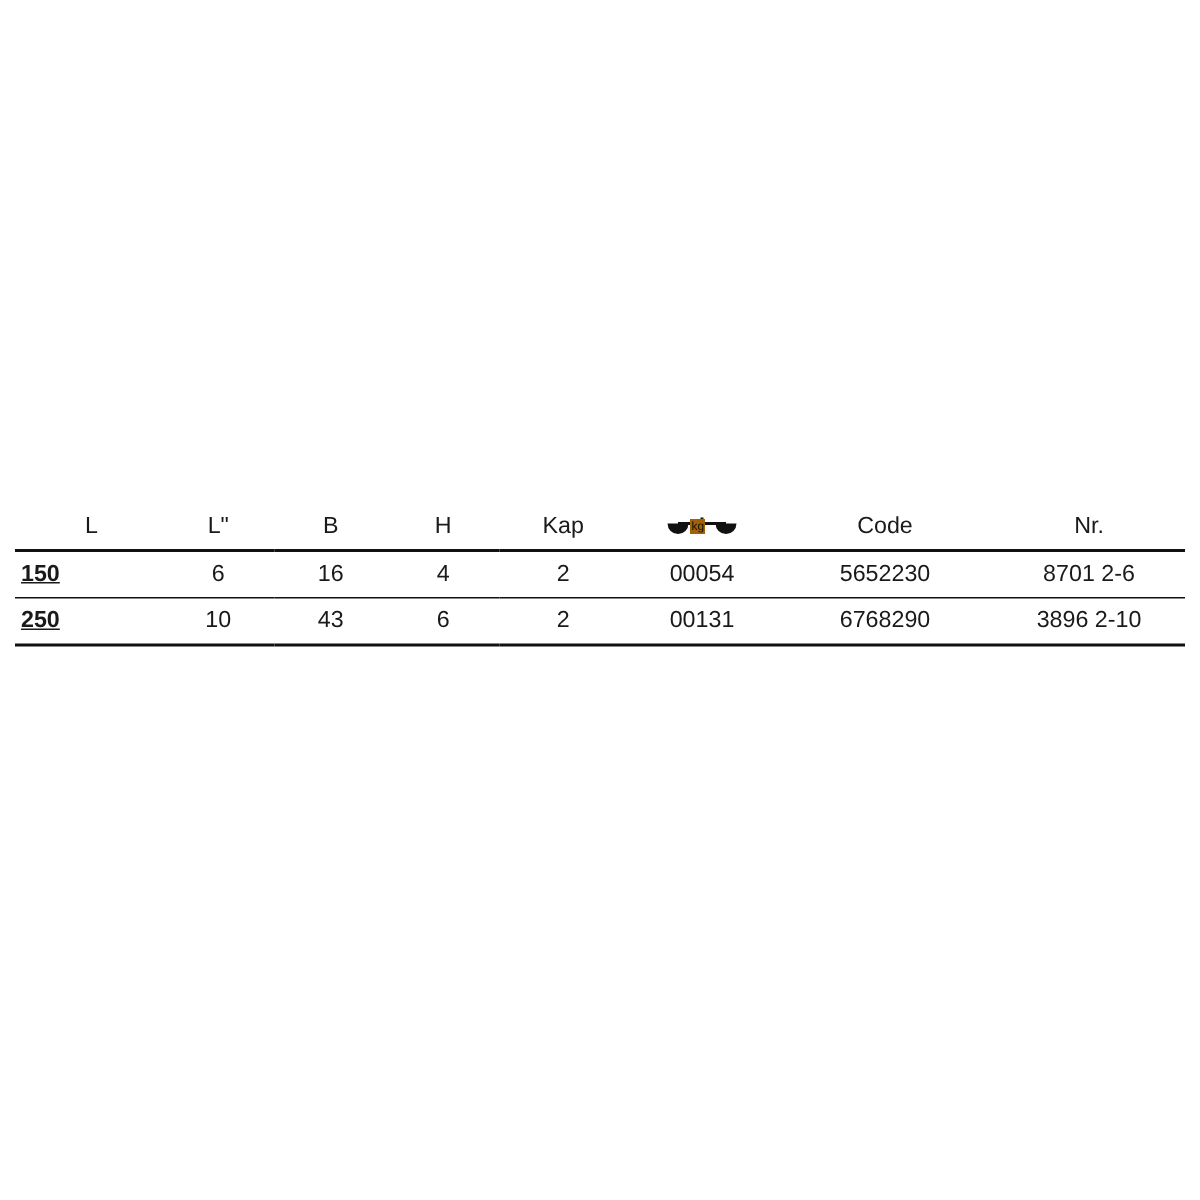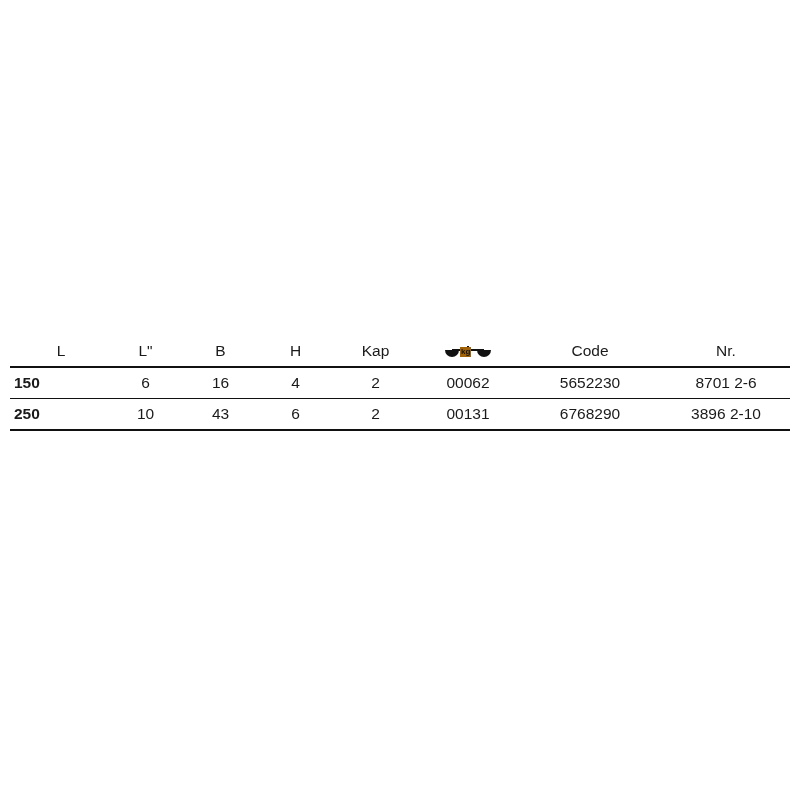--- a/index.html
+++ b/index.html
@@ -72,20 +72,21 @@
   }
   tbody tr:last-child td {
     border-bottom: 2.5px solid #111111;
     margin-left: 47px;
   }
 
   tbody td.first-col {
     font-weight: bold;
     text-align: left;
     padding-left: 4px !important;
+    text-decoration: underline;
   }
 
   
   .kg-icon {
     display: inline-block;
     position: relative;
     width: 46px;
     height: 16px;
     vertical-align: middle;
   }
@@ -114,21 +115,21 @@
     border-radius: 0 0 9px 9px;
   }
   .kg-icon .pan.left { left: 0px; }
   .kg-icon .pan.right { right: 0px; }
   .kg-icon .kgtext {
     position: absolute;
     left: 15px;
     top: 3px;
     font-size: 8px;
     line-height: 10px;
-    font-weight: bold;
+    font-weight: normal;
     color: #111;
     background: #a16207;
     padding: 0 1px;
   }
 </style>
 </head>
 <body>
 
 <div class="spec-table-wrap">
   <table class="spec-table">
@@ -162,21 +163,21 @@
         <th class="al-left">Nr.</th>
       </tr>
     </thead>
     <tbody>
       <tr>
         <td class="first-col">150</td>
         <td>6</td>
         <td>16</td>
         <td>4</td>
         <td>2</td>
-        <td>00062</td>
+        <td>00054</td>
         <td class="al-left">5652230</td>
         <td class="al-left">8701 2-6</td>
       </tr>
       <tr>
         <td class="first-col">250</td>
         <td>10</td>
         <td>43</td>
         <td>6</td>
         <td>2</td>
         <td>00131</td>

